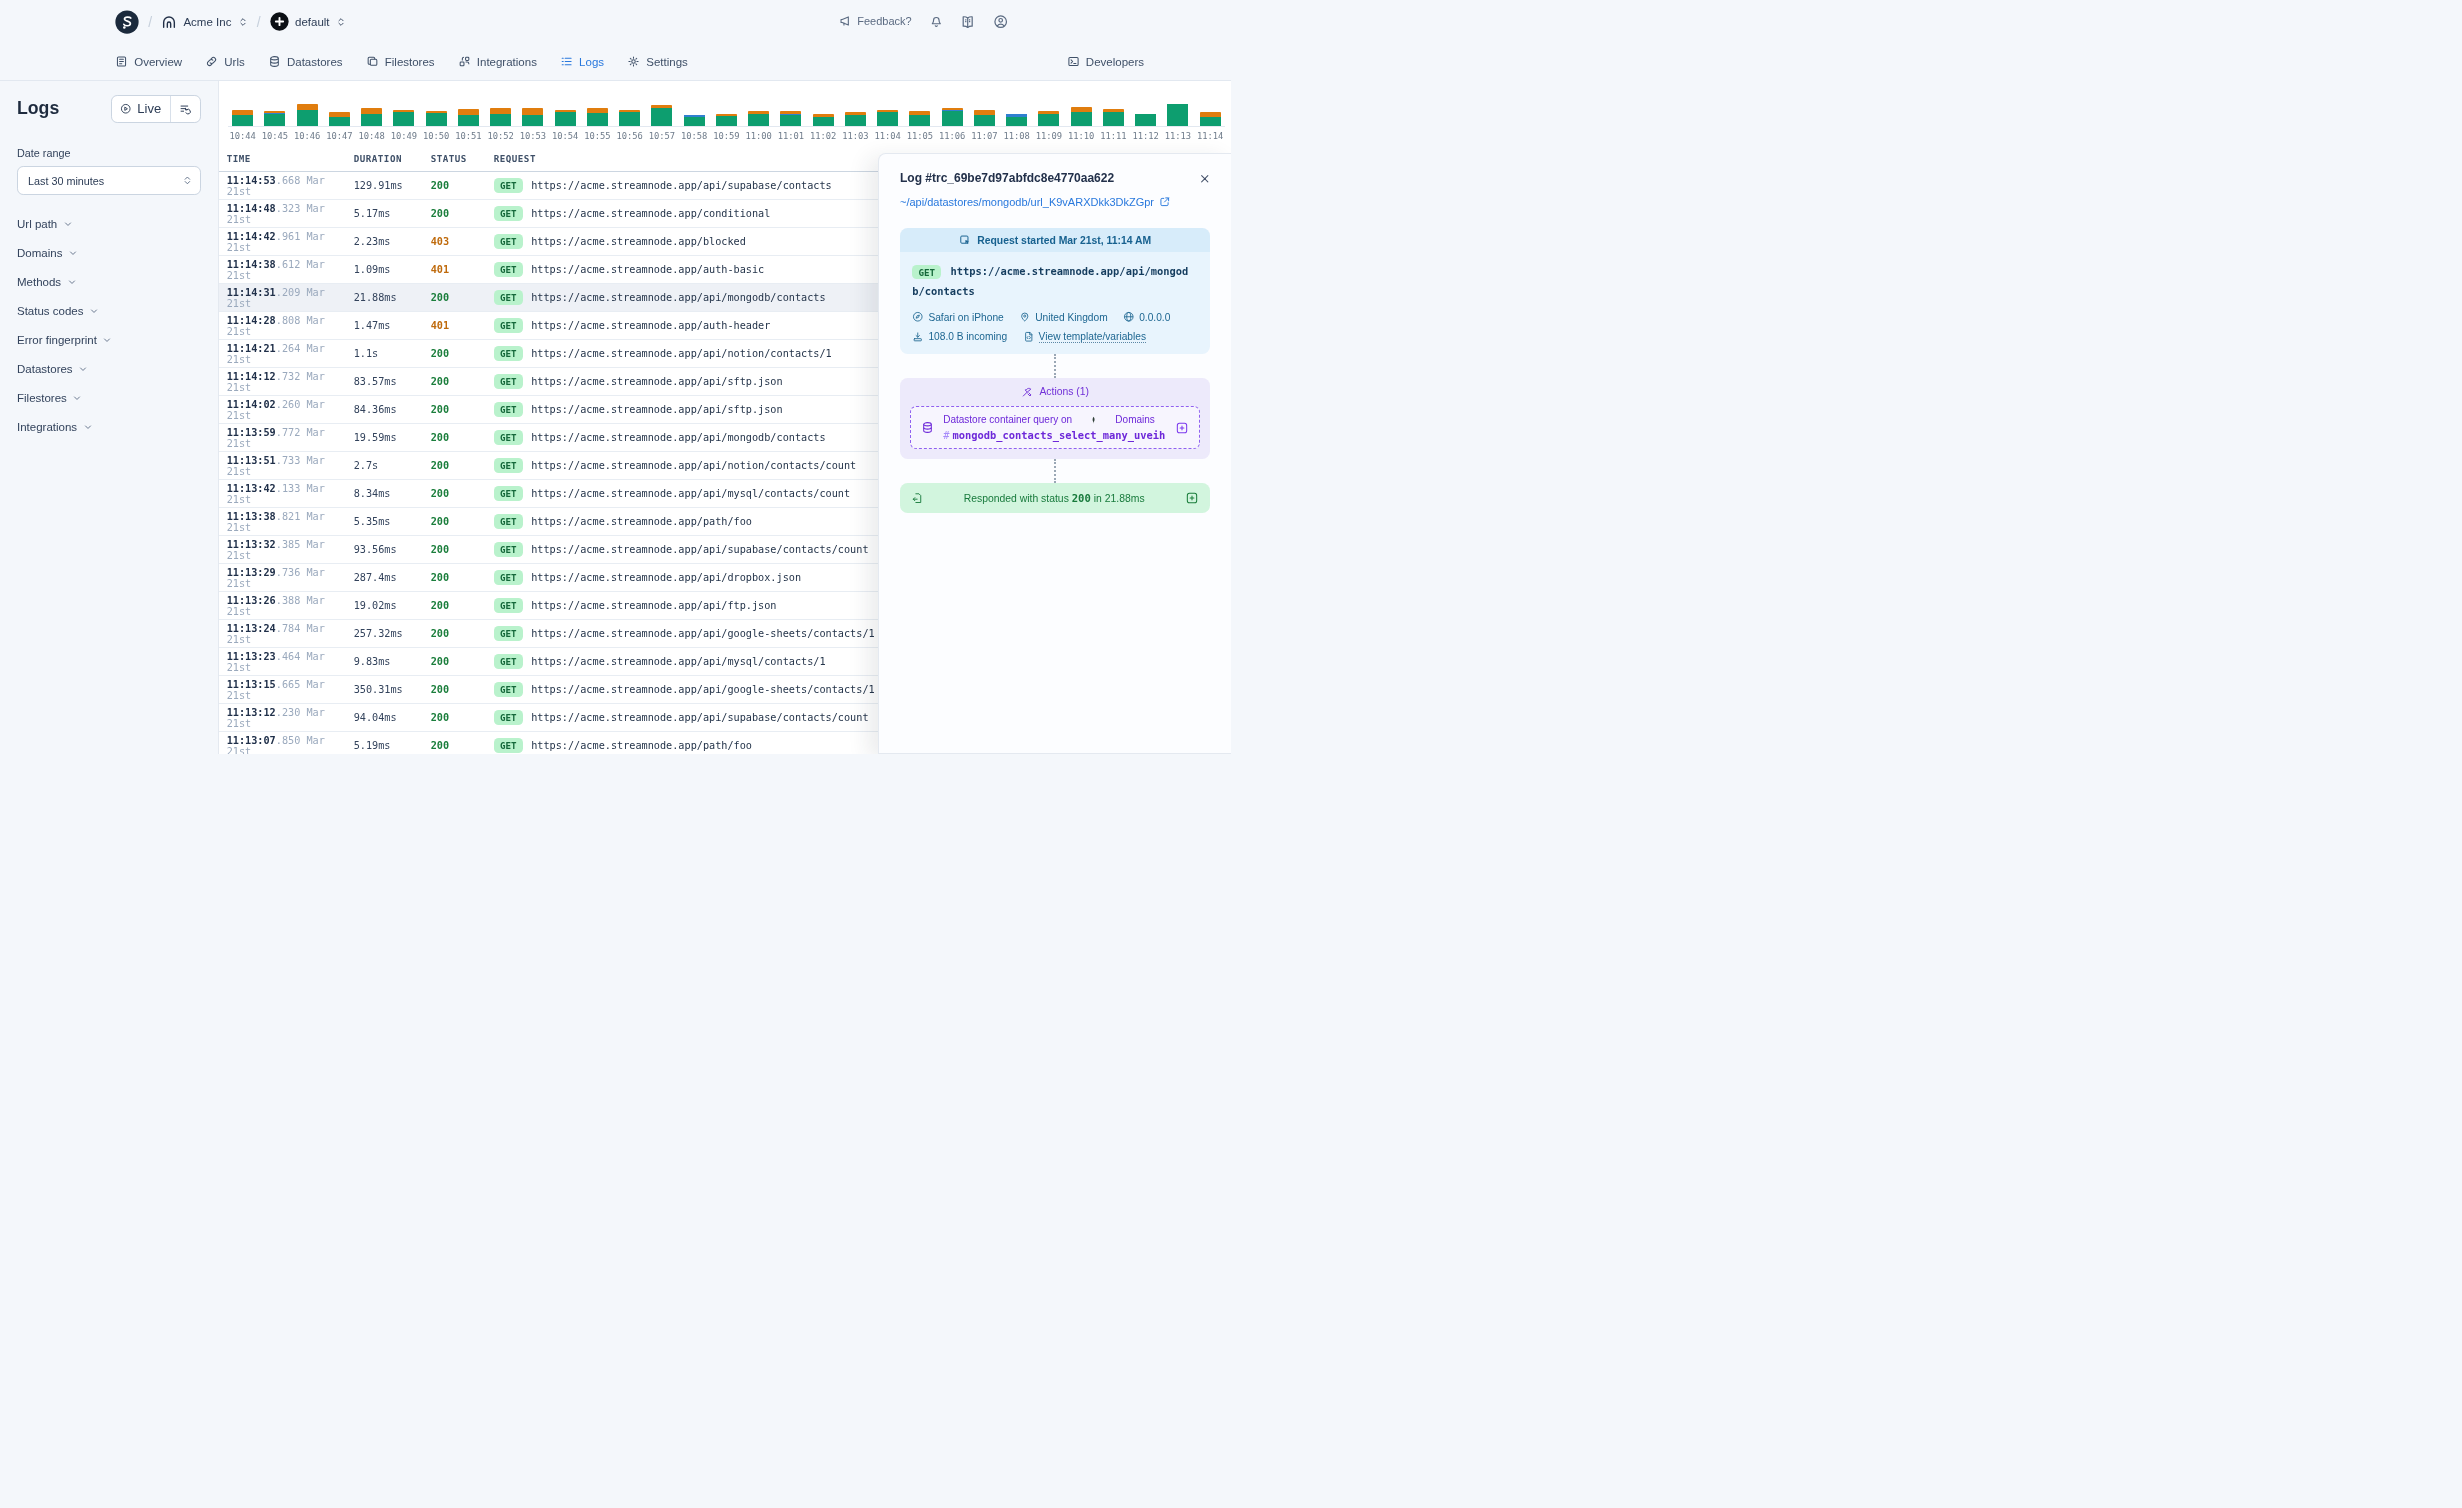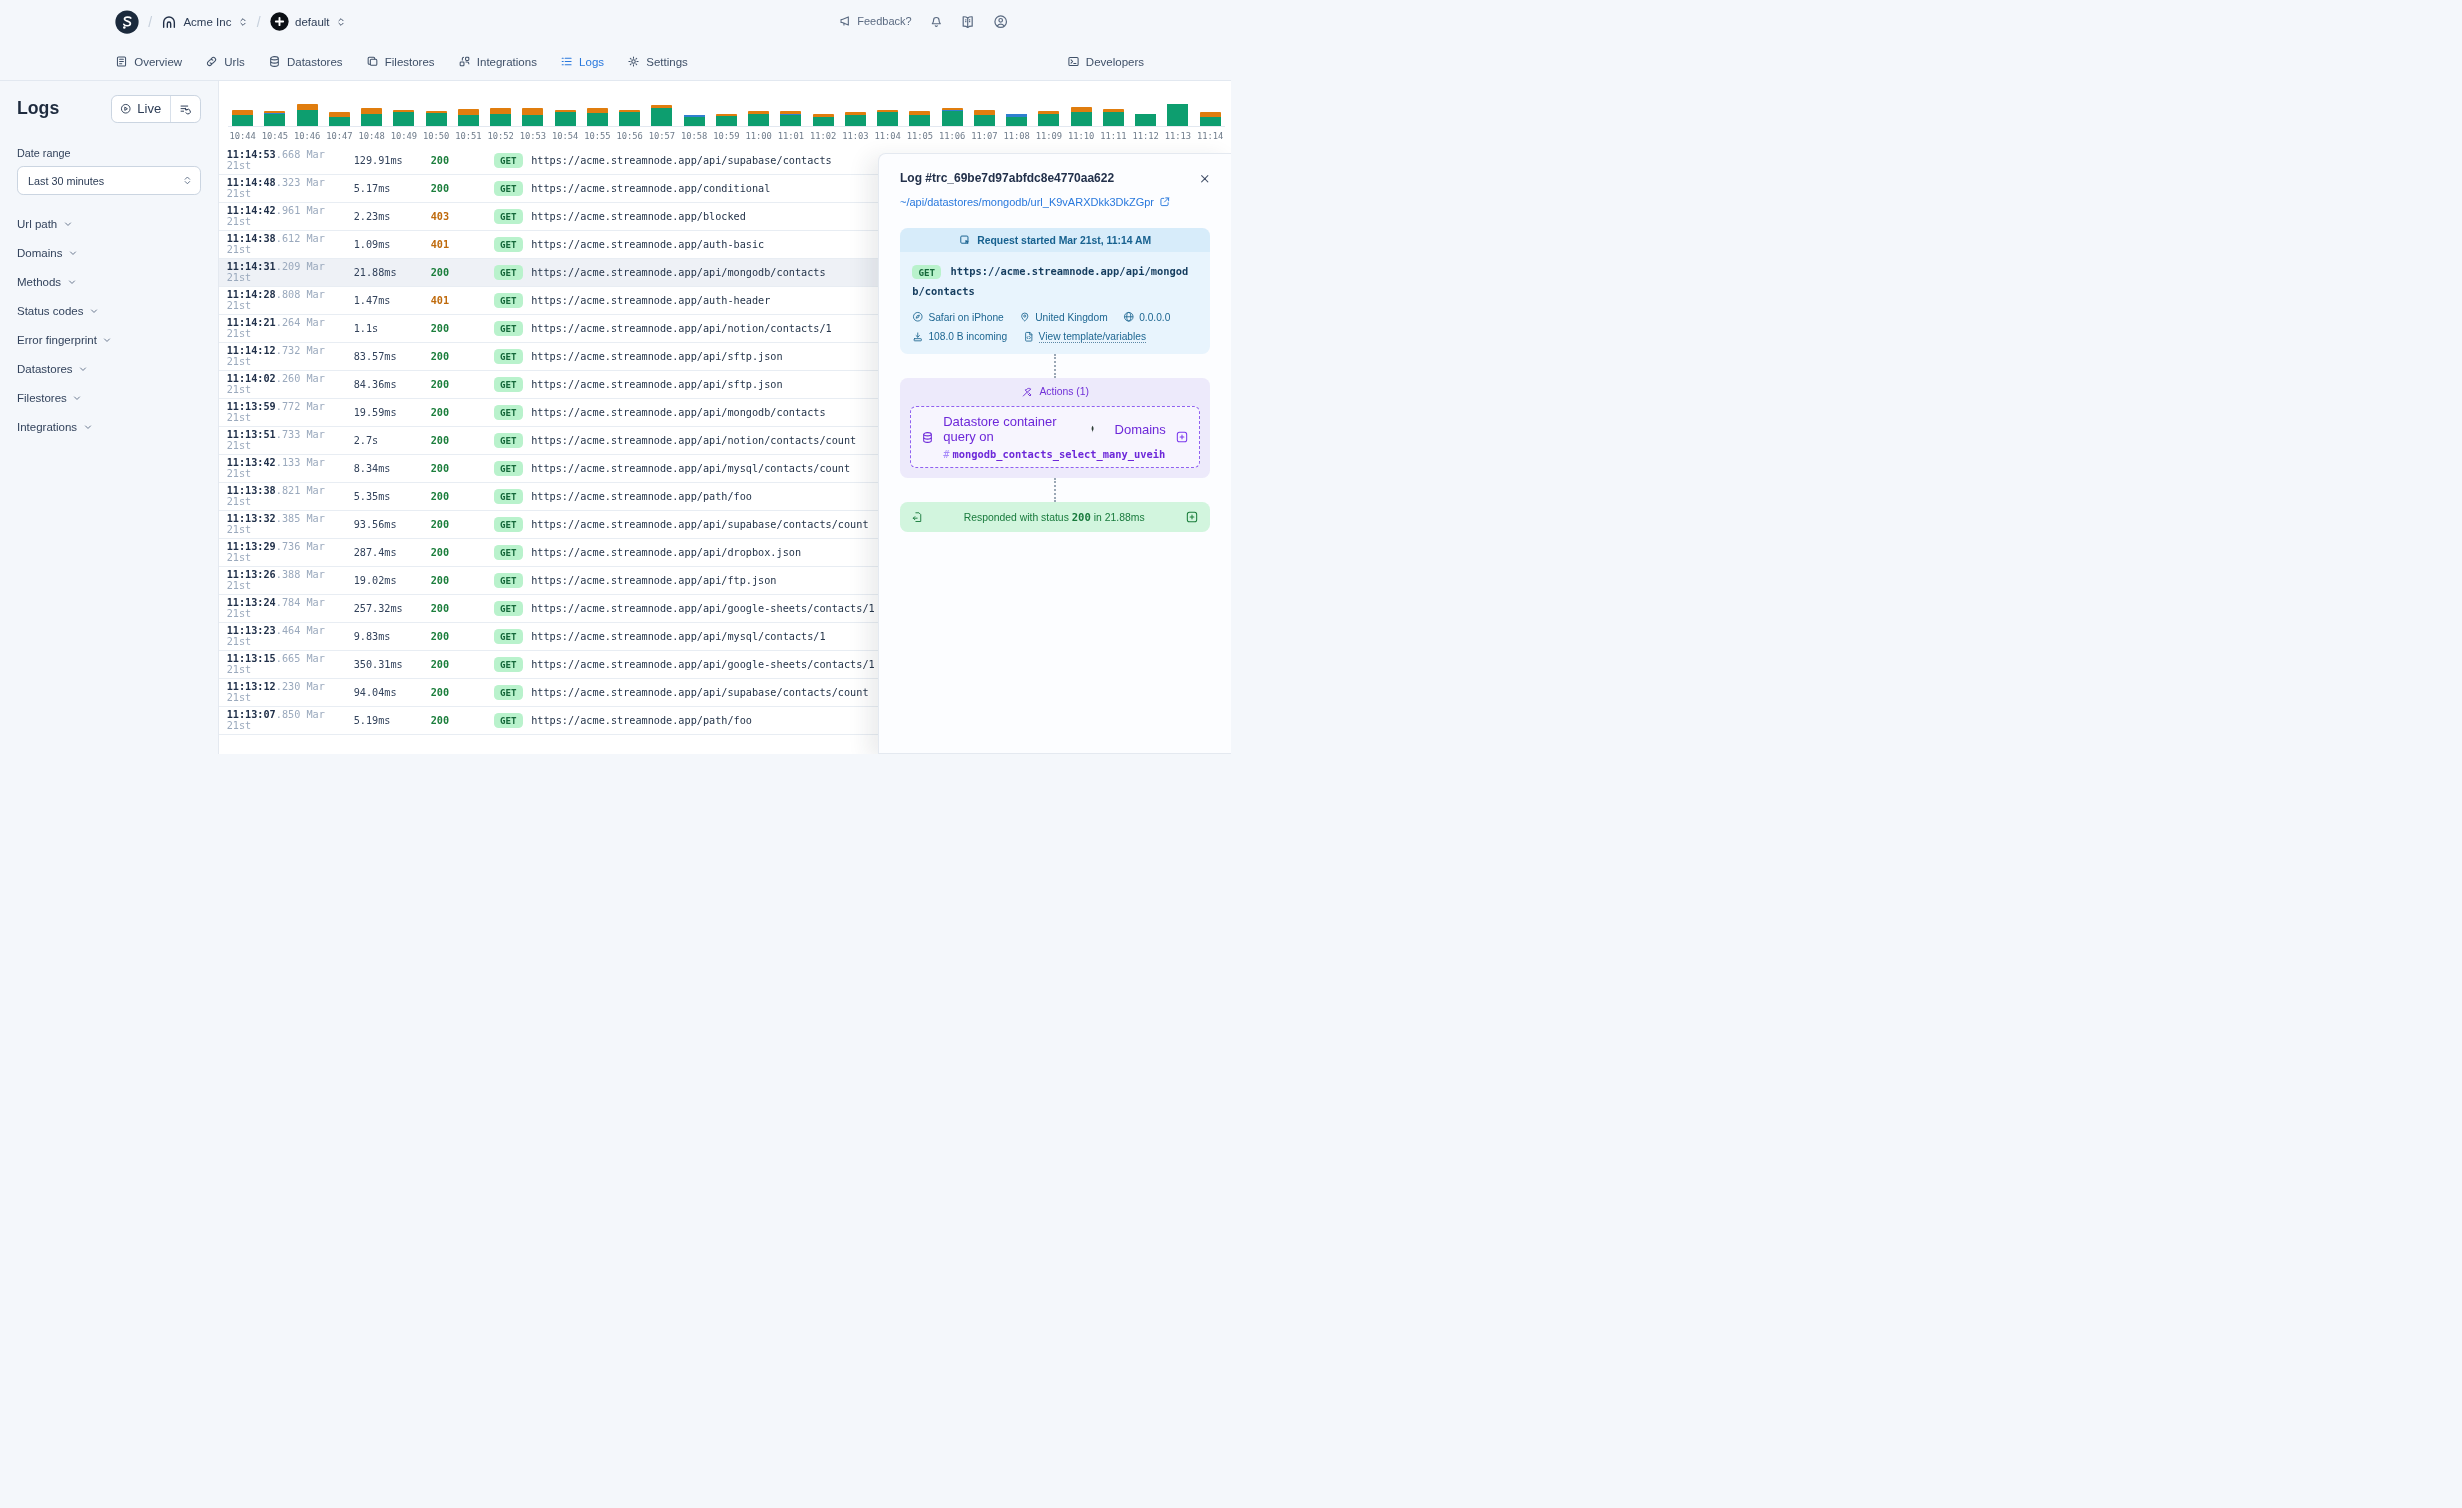--- a/index.html
+++ b/index.html
@@ -102,21 +102,21 @@
   .link-dotted { border-bottom:0.8px dotted #5b87a6; cursor:pointer; }
 
   .connector { width:0; height:24px; border-left:2.3px dotted #9aa7b5; margin:0 auto; }
 
   .actions-card { background:#edeafb; border-radius:7.7px; padding-bottom:10px; }
   .actions-head { display:flex; align-items:center; justify-content:center; gap:6.2px;
     padding:7.7px 0 7px; color:#7131d8; font-size:10.4px; font-weight:500; }
   .action-item { margin:0.8px 10px 0; background:#f7f5fe; border:0.8px dashed #9061f0; border-radius:6.2px;
     padding:7.7px 10px; display:flex; align-items:center; gap:9.2px; cursor:pointer; }
   .action-body { flex:1; }
-  .action-line1 { color:#6d28d9; font-size:13px; display:flex; align-items:center; gap:17px; }
+  .action-line1 { color:#6d28d9; font-size:10px; display:flex; align-items:center; gap:17px; }
   .action-line2 { margin-top:3.1px; font-family:"DejaVu Sans Mono", monospace; font-weight:700; font-size:10.4px; color:#6d28d9; }
   .action-line2 .hash { color:#a78bfa; font-weight:400; margin-right:3.1px; }
   .expand-btn { color:#7c3aed; cursor:pointer; }
 
   .response-card { background:#d2f5de; border-radius:7.7px; padding:7.7px 10.8px;
     display:flex; align-items:center; gap:7px; color:#187a3c; font-size:10.4px; }
   .response-text { flex:1; text-align:center; }
   .response-text b { font-family:"DejaVu Sans Mono", monospace; font-size:10.6px; }
   .response-card .expand-btn { color:#1b7e3c; }
 </style>
@@ -603,20 +603,26 @@
         <div class="chart-label">11:09</div>
         <div class="chart-label">11:10</div>
         <div class="chart-label">11:11</div>
         <div class="chart-label">11:12</div>
         <div class="chart-label">11:13</div>
         <div class="chart-label">11:14</div>
       </div>
   </div>
 
   <div class="logtable">
+    <div class="trow thead">
+      <div>TIME</div>
+      <div>DURATION</div>
+      <div>STATUS</div>
+      <div>REQUEST</div>
+    </div>
     <div id="table-body">
 
     <div class="trow">
           <div class="cell-time"><b>11:14:53</b><span>.668 Mar 21st</span></div>
           <div class="cell-duration">129.91ms</div>
           <div class="cell-status"><span class="ok">200</span></div>
           <div class="cell-request">
             <span class="method-badge">GET</span>
             <span class="url">https://acme.streamnode.app/api/supabase/contacts</span>
           </div>

